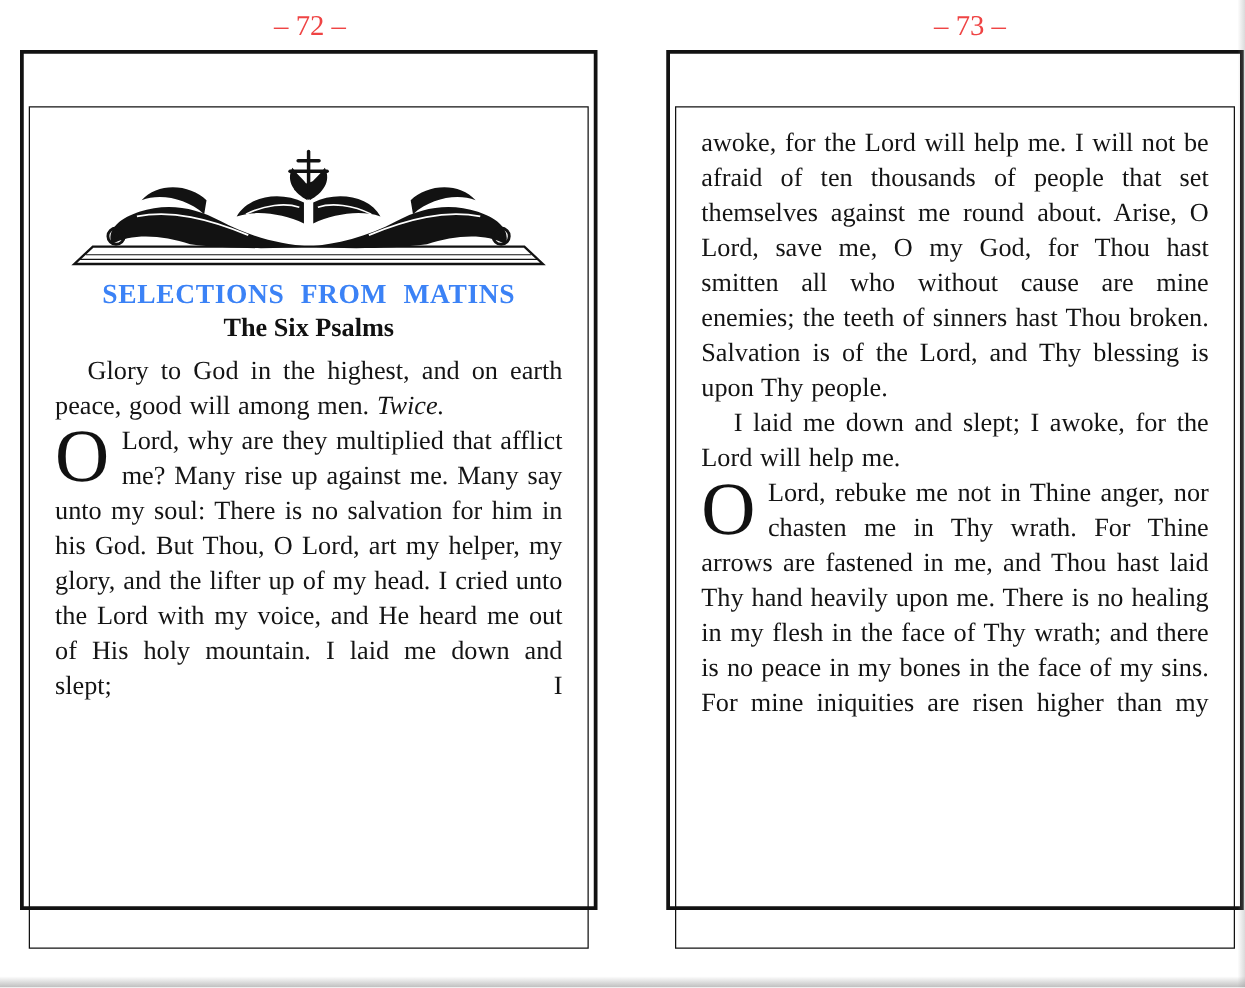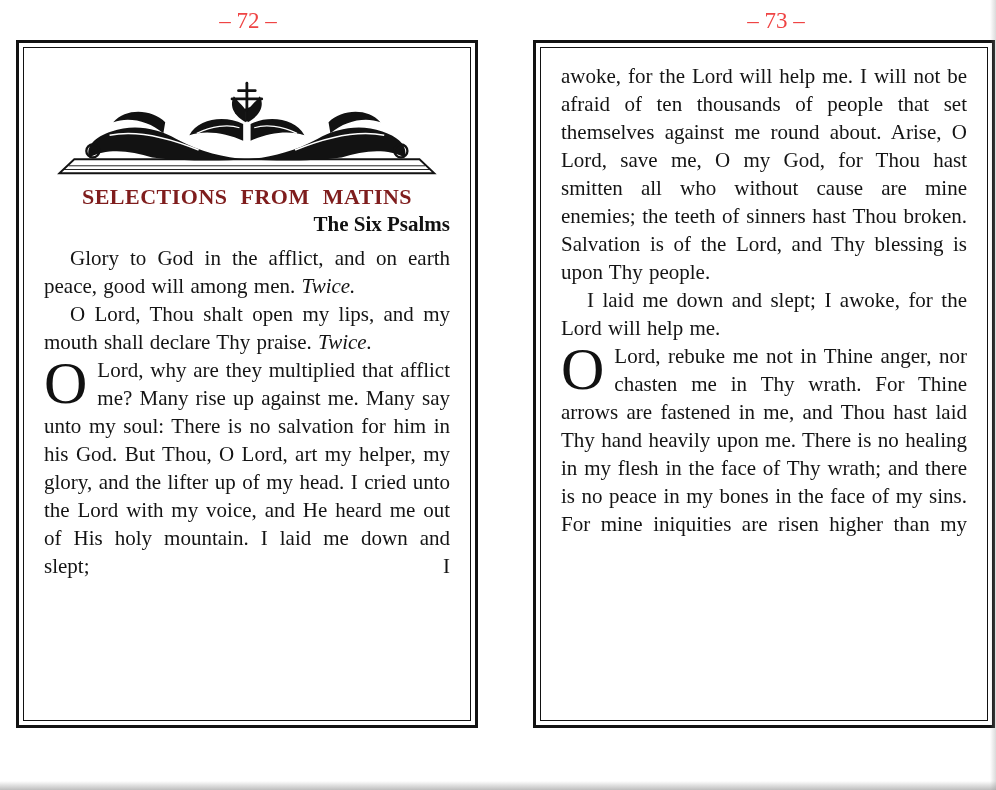--- a/index.html
+++ b/index.html
@@ -23,34 +23,35 @@
     border:3px solid #121212; padding:4px; background:#fff;
   }
   #page-left  { left:16px; }
   #page-right { left:533px; }
 
   .page-inner {
     width:100%; height:100%;
     border:1.5px solid #121212;
     padding:14px 20px 8px 20px;
     overflow:hidden;
+    margin-top:38px;
   }
 
   .ornament {
     width:96%; height:100px; margin:14px auto 2px auto;
   }
   .ornament svg { display:block; width:100%; height:100%; }
 
   .title {
     text-align:center; font-weight:bold; font-size:22px;
     letter-spacing:0.5px; word-spacing:7px; margin-top:8px;
-    color:#7f1d1d;
+    color:#3b82f6;
   }
   .subtitle {
-    text-align:right; font-weight:bold; font-size:21px;
+    text-align:center; font-weight:bold; font-size:21px;
     margin:2px 0 7px 0; color:#111;
   }
   .psalm-heading {
     text-align:center; font-weight:bold; font-size:21px;
     word-spacing:9px; margin:7px 0 5px 0; color:#111;
   }
 
   .body-text {
     font-size:21px; line-height:28px;
     text-align:justify; text-justify:inter-word;
@@ -116,23 +117,22 @@
           <path d="M358 60 C328 54 296 62 262 76" stroke-width="1.6"></path>
           <path d="M156 58 C172 50 190 48 202 52" stroke-width="1.4"></path>
           <path d="M264 58 C248 50 230 48 218 52" stroke-width="1.4"></path>
         </g>
       </svg>
     </div>
 
     <h1 class="title">SELECTIONS FROM MATINS</h1>
     <h2 class="subtitle">The Six Psalms</h2>
 
-    <p class="body-text indent"><span>Glory to God in the afflict, and on earth peace, good will among men. </span><span class="italic">Twice.</span></p>
+    <p class="body-text indent"><span>Glory to God in the highest, and on earth peace, good will among men. </span><span class="italic">Twice.</span></p>
 
-    <p class="body-text indent"><span>O Lord, Thou shalt open my lips, and my mouth shall declare Thy praise. </span><span class="italic">Twice.</span></p>
 
 
     <p class="body-text cont"><span class="dropcap">O</span><span>Lord, why are they multiplied that afflict me?  Many rise up against me.  Many say unto my soul: There is no salvation for him in his God.  But Thou, O Lord, art my helper, my glory, and the lifter up of my head. I cried unto the Lord with my voice, and He heard me out of His holy mountain.  I laid me down and slept; I</span></p>
 
   </div>
 </div>
 
 <div class="page-frame" id="page-right">
   <div class="page-inner">
 

